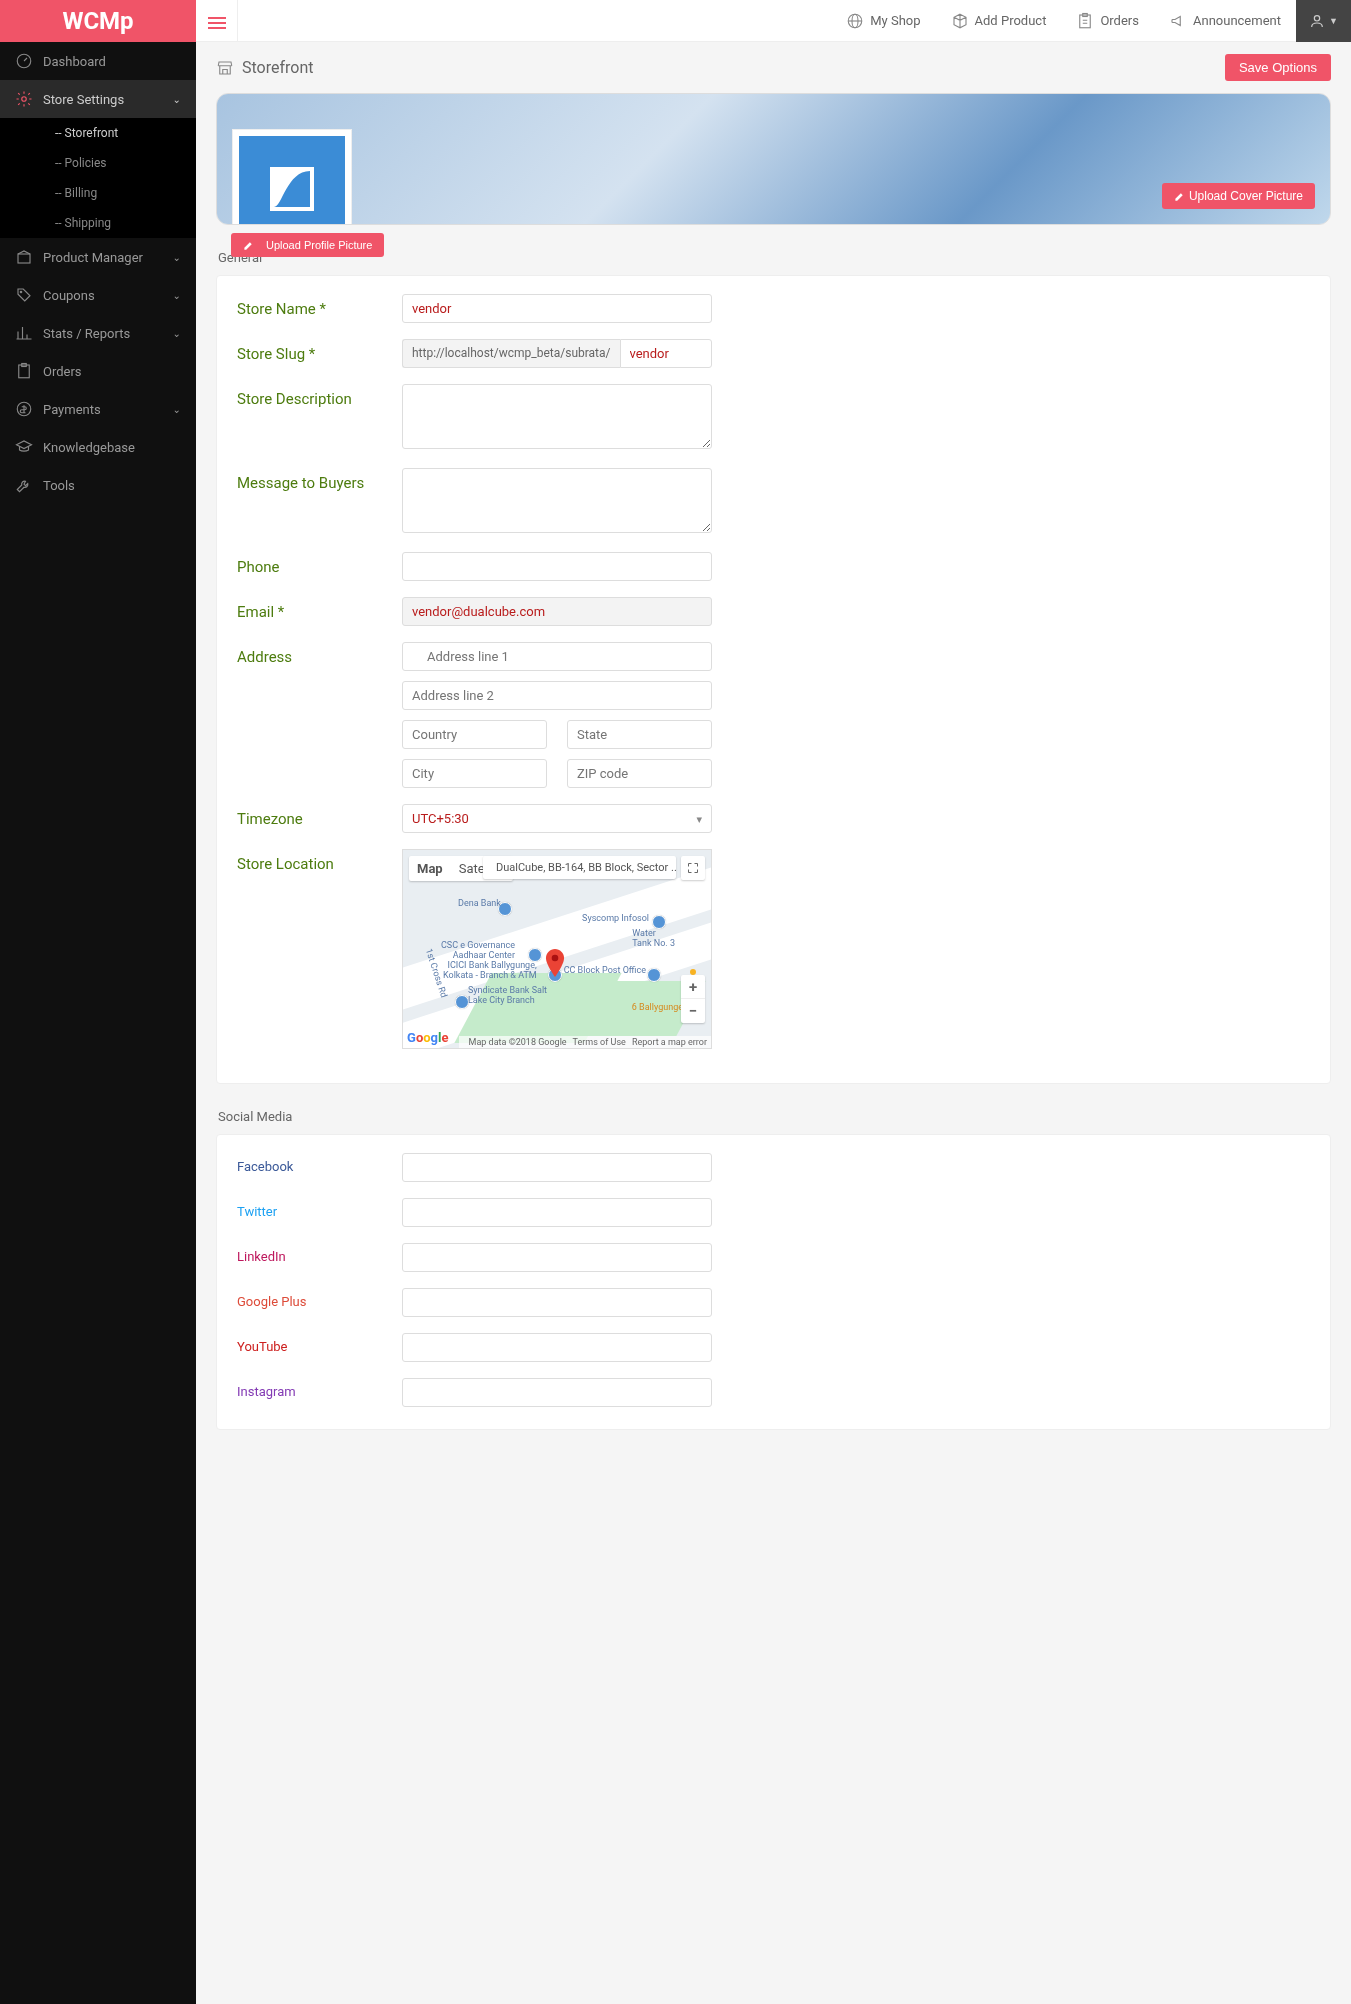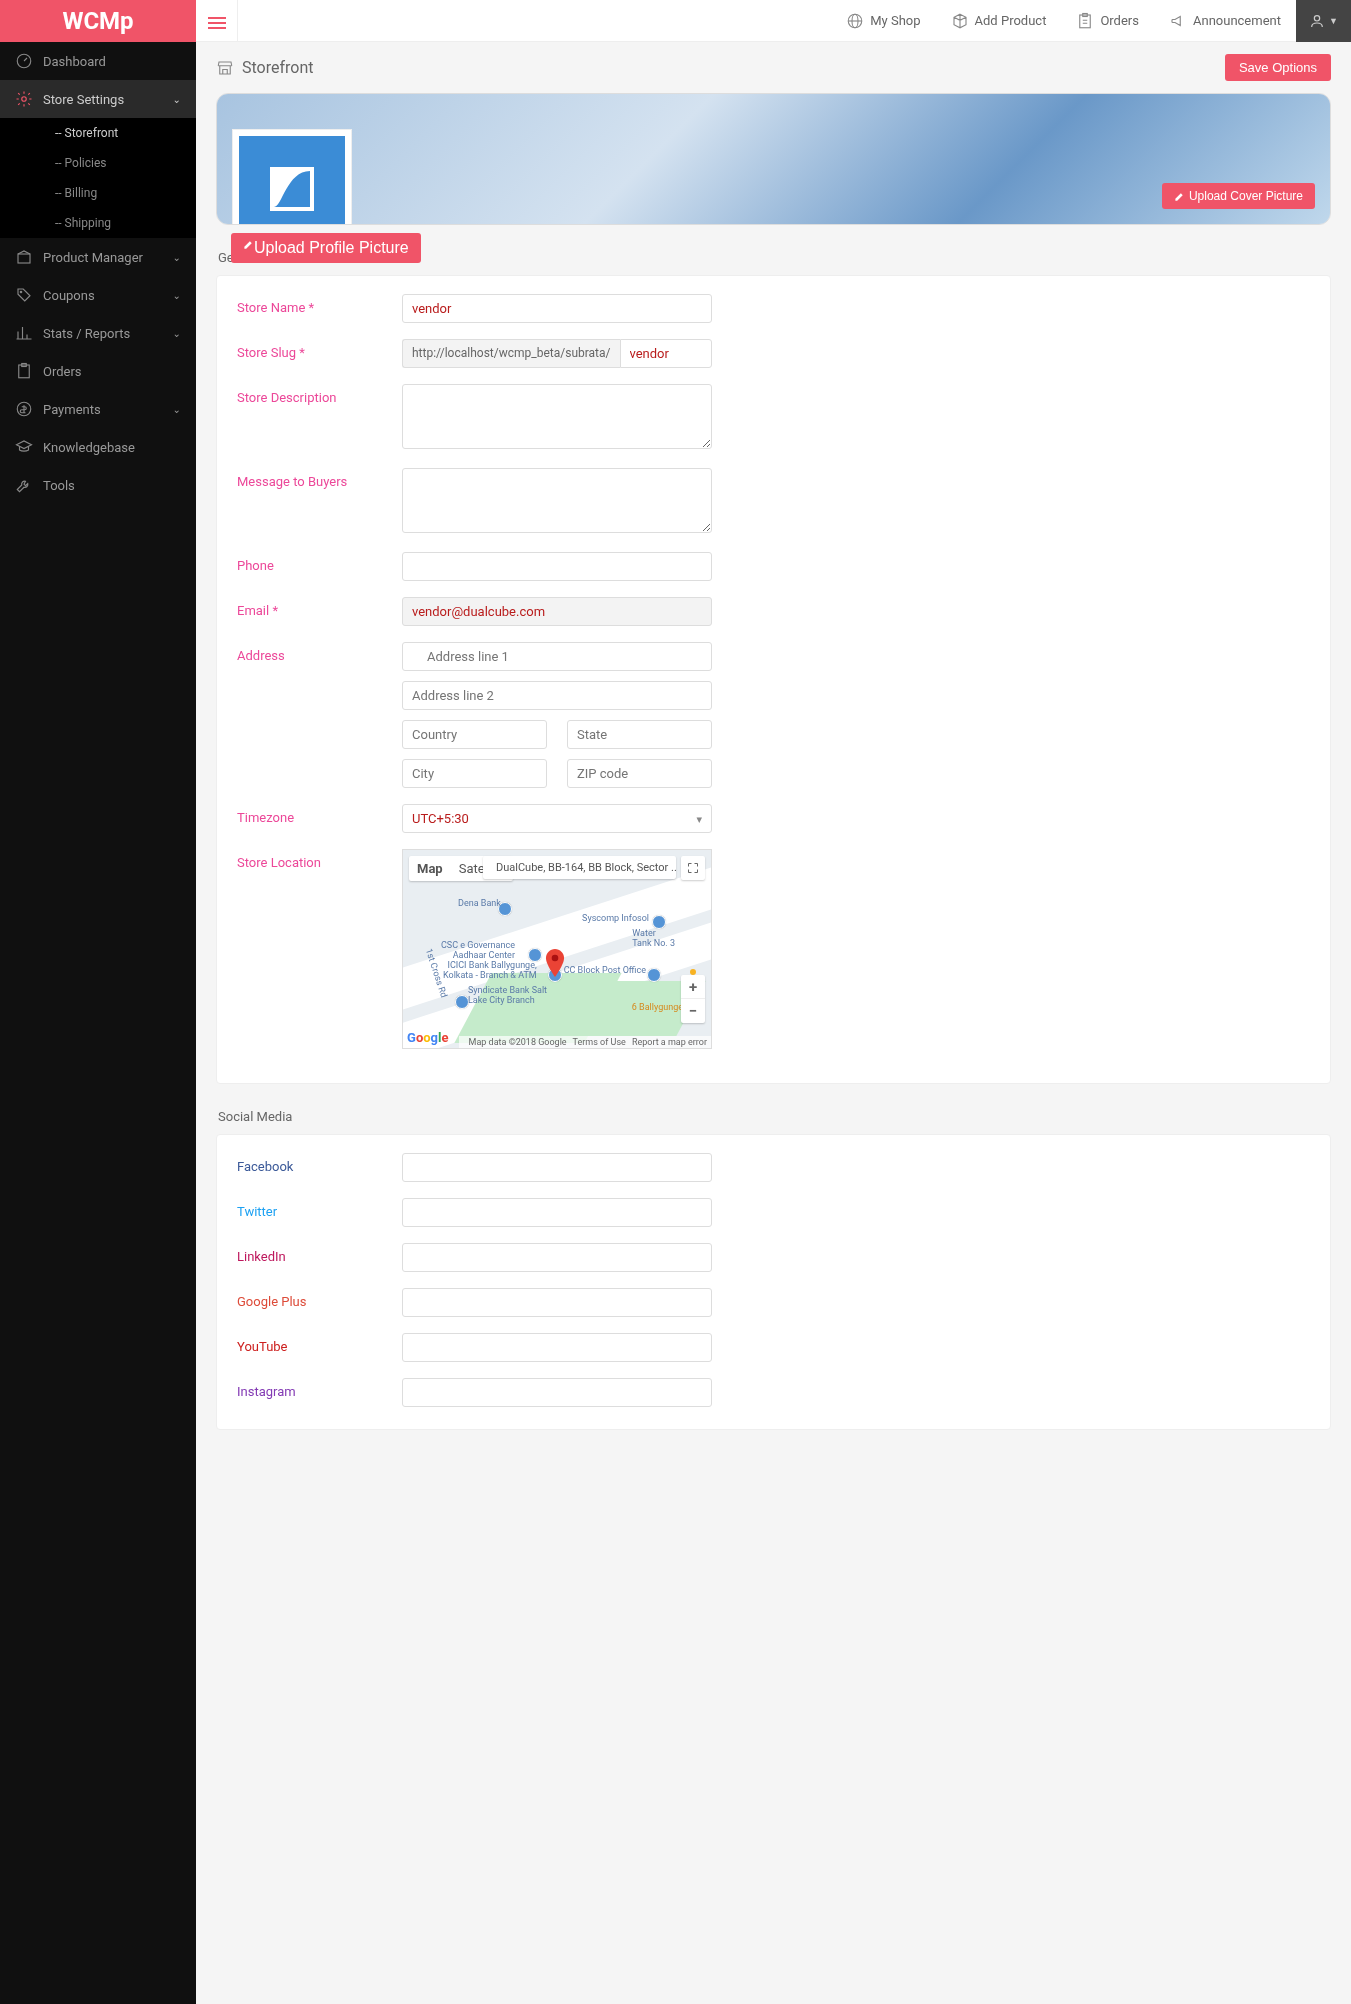--- a/index.html
+++ b/index.html
@@ -34,27 +34,27 @@
 .page-header .title-wrap svg { margin-right: 8px; }
 .save-btn { margin-left: auto; background: #f05468; color: #fff; border: none; padding: 6px 14px; border-radius: 3px; cursor: pointer; font-size: 13px; }
 
 
 .content { padding: 0 20px 30px; }
 .cover-area { position: relative; border: 1px solid #ddd; border-radius: 12px; overflow: hidden; }
 .cover-img { height: 130px; background: linear-gradient(135deg, #a8c4e0 0%, #d4e2f0 20%, #6a98c8 35%, #c0d8ec 50%, #8ab0d4 65%, #e0ecf4 80%, #9abce0 100%); background-size: 200% 200%; position: relative; }
 .profile-pic { position: absolute; top: 35px; left: 15px; width: 120px; height: 120px; background: #fff; padding: 6px; border: 1px solid #eee; }
 .profile-inner { width: 100%; height: 100%; background: #3b8cd6; display:flex; align-items:center; justify-content:center; }
 .upload-cover { position: absolute; right: 15px; bottom: 15px; background: #f05468; color: #fff; border: none; padding: 6px 12px; border-radius: 3px; font-size: 12px; cursor: pointer; display: flex; align-items:center; gap:4px; }
-.upload-profile { position: absolute; left: 15px; top: 140px; background: #f05468; color: #fff; border: none; padding: 6px 12px; border-radius: 3px; font-size: 16px; cursor: pointer; display:flex; align-items:flex-start; gap:0; }
+.upload-profile { position: absolute; left: 15px; top: 140px; background: #f05468; color: #fff; border: none; padding: 6px 12px; border-radius: 3px; font-size: 11px; cursor: pointer; display:flex; align-items:flex-end; gap:12px; }
 .panel-wrapper { position: relative; }
 
 .section-title { font-size: 13px; color: #666; margin: 25px 0 10px 2px; }
 .panel { background: #fff; border: 1px solid #eee; border-radius: 4px; padding: 18px 20px; }
 .form-row { display: flex; margin-bottom: 16px; align-items: flex-start; }
-.form-row label { width: 165px; padding-top: 6px; color: #ec4899; font-size: 13px; flex-shrink:0;}
+.form-row label { width: 165px; padding-top: 6px; color: #4d7c0f; font-size: 15px; flex-shrink:0;}
 .form-row .control { flex: 1; max-width:310px; }
 input[type=text], textarea, select { width: 100%; border: 1px solid #ddd; border-radius: 3px; padding: 6px 9px; font-size: 13px; color: #b91c1c; font-family: inherit; }
 input[readonly] { background: #f3f3f3; }
 textarea { height: 65px; resize: vertical; }
 .slug-group { display:flex; }
 .slug-prefix { background:#f3f3f3; border:1px solid #ddd; border-right:none; border-radius:3px 0 0 3px; padding:6px 9px; font-size:12px; color:#666; }
 .slug-group input { border-radius:0 3px 3px 0; }
 .two-col { display:flex; gap:20px; }
 .two-col input { flex:1; }
 .select-wrap { position:relative; }

